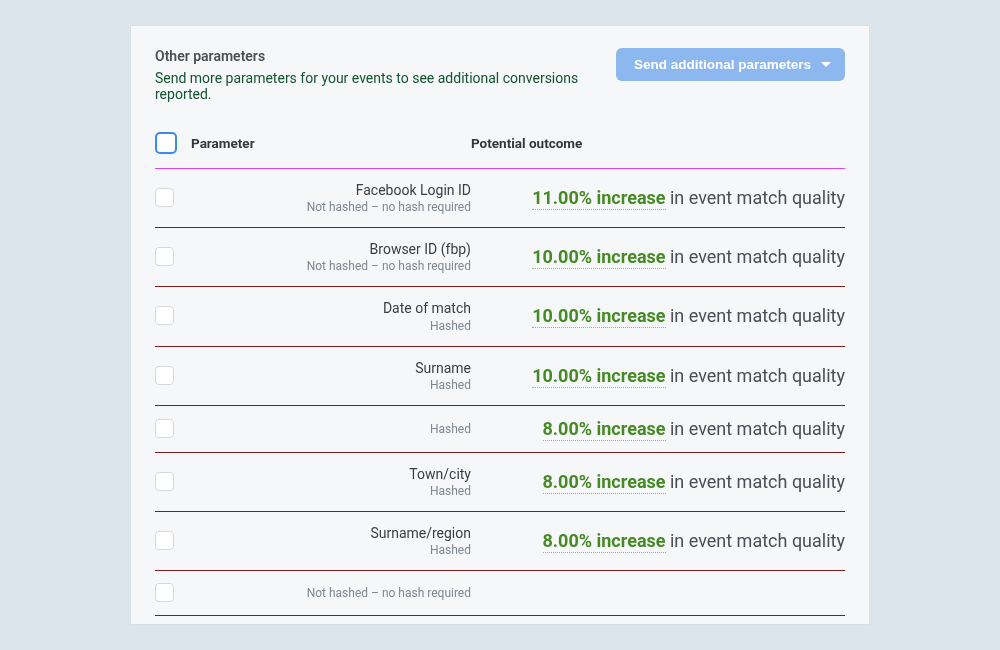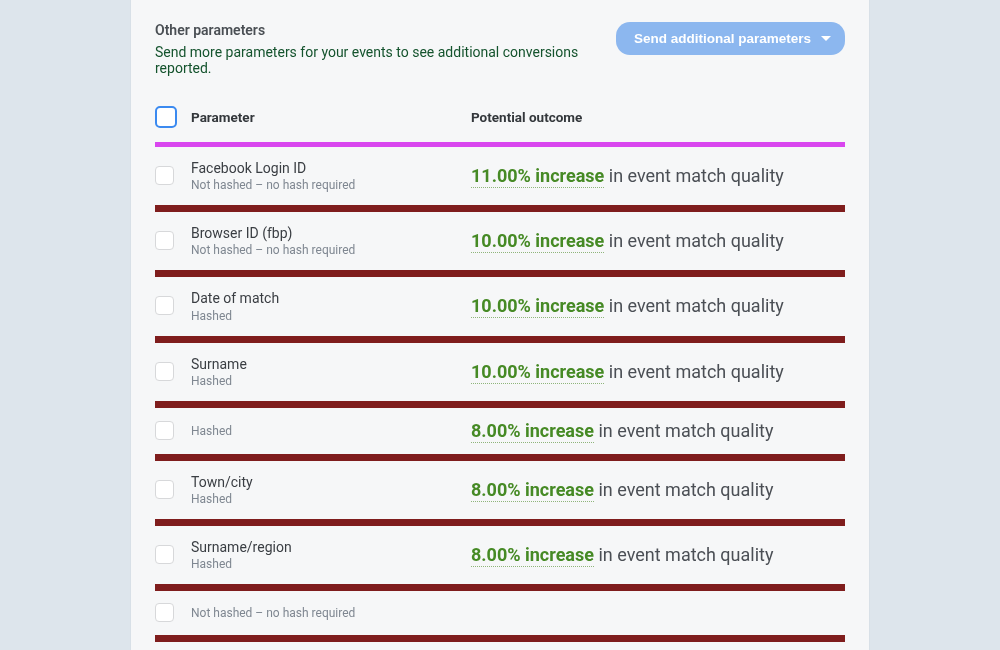--- a/index.html
+++ b/index.html
@@ -32,62 +32,63 @@
   }
   .section-sub {
     font-size: 14px;
     color: #14532d;
     font-weight: 400;
   }
   .send-btn {
     background: #8cb7ef;
     color: #ffffff;
     border: none;
-    border-radius: 14px;
+    border-radius: 6px;
     padding: 9px 14px 9px 18px;
     font-size: 13.5px;
     font-weight: 600;
     display: flex;
     align-items: center;
     gap: 10px;
     cursor: pointer;
     white-space: nowrap;
   }
   .caret-down {
     width: 0; height: 0;
     border-left: 5px solid transparent;
     border-right: 5px solid transparent;
     border-top: 5px solid #ffffff;
   }
   .table { width: 100%; }
   .thead {
     display: flex;
     align-items: center;
     padding: 6px 0 14px 0;
-    border-bottom: 5px solid #d946ef;
+    border-bottom: 1px solid #d946ef;
   }
   .col-check { width: 36px; display:flex; align-items:center; }
   .col-param { width: 280px; }
   .col-outcome { flex: 1; }
   .th {
     font-size: 13.5px;
     font-weight: 700;
     color: #33373b;
   }
   .header-checkbox {
     width: 22px; height: 22px;
     border: 2px solid #3b8af0;
     border-radius: 5px;
     background: #fff;
   }
   .row {
     display: flex;
     align-items: center;
     padding: 12px 0 13px 0;
-    border-bottom: 7px solid #7f1d1d;
+    border-bottom: 1px solid #7f1d1d;
+    text-align: right;
   }
   .row-checkbox {
     width: 19px; height: 19px;
     border: 1px solid #d7d8da;
     border-radius: 4px;
     background: #fff;
   }
   .param-name {
     font-size: 14px;
     color: #3a3e43;

